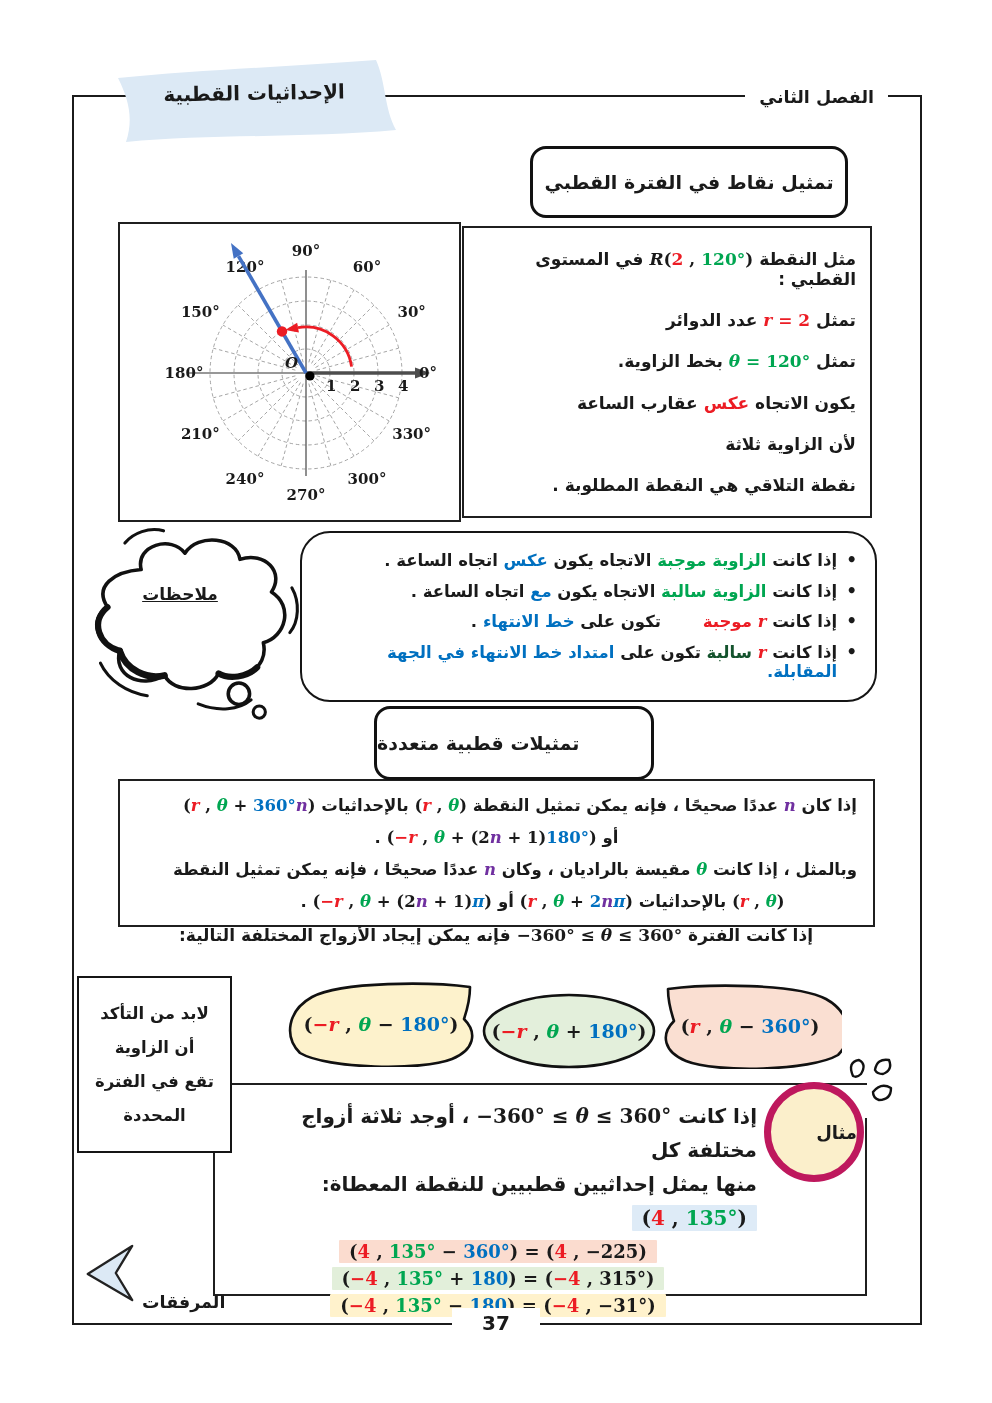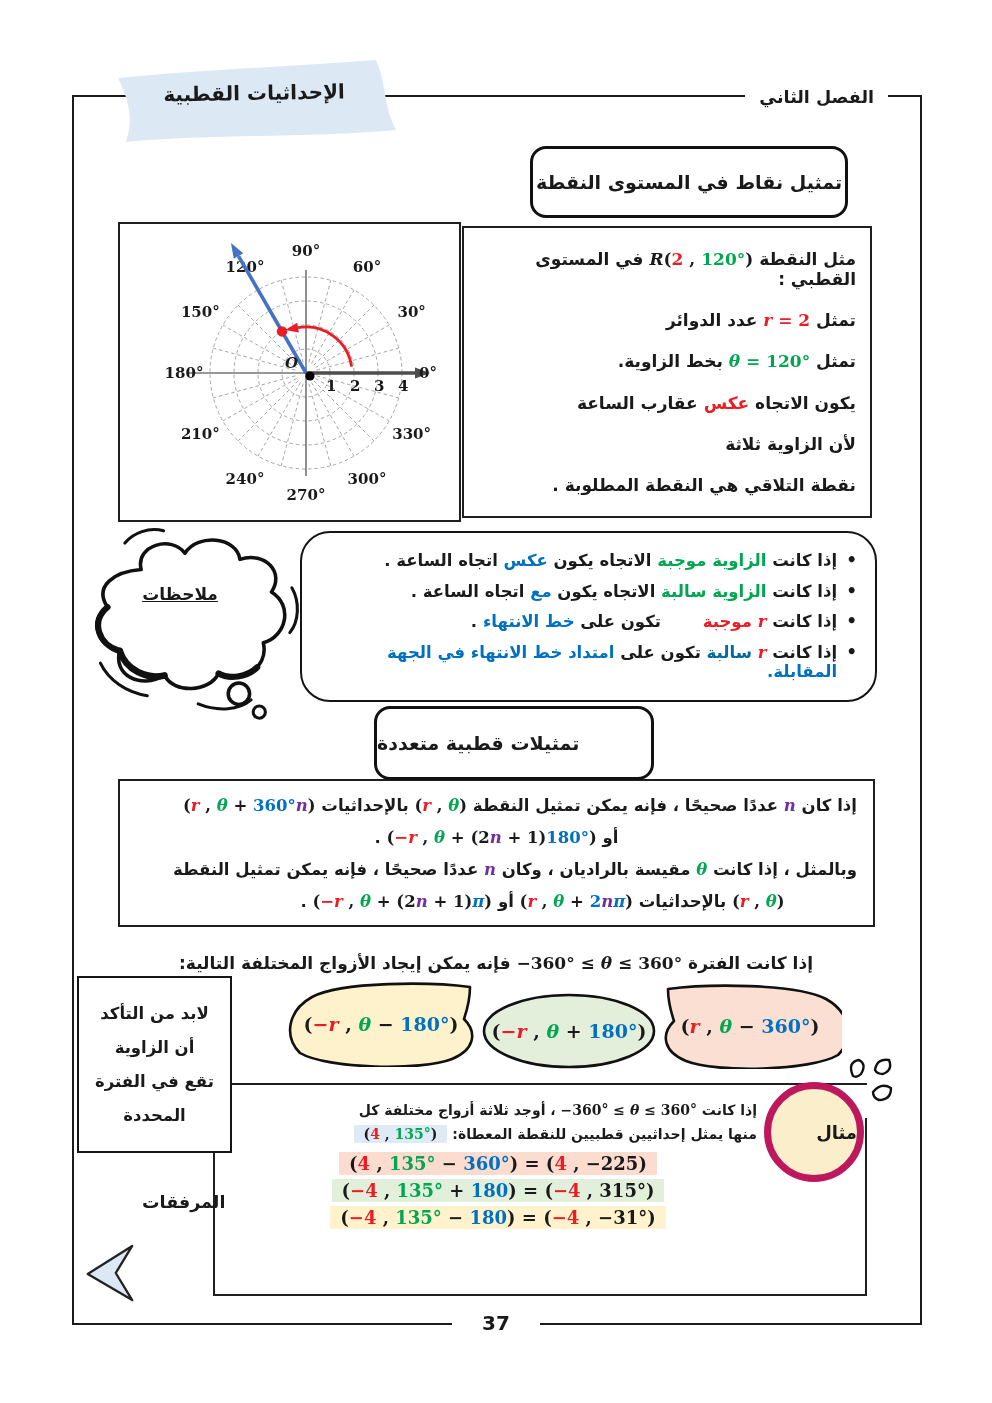--- a/index.html
+++ b/index.html
@@ -36,45 +36,45 @@
              justify-content:space-around;font-size:16.5px;}
   .bullet-row{display:flex;align-items:baseline;gap:9px;}
   .bdot{font-size:17px;}
   
   .formula-box{left:118px;top:779px;width:757px;height:148px;border:2px solid #1f1f1f;z-index:2;
                padding:8px 16px;box-sizing:border-box;display:flex;flex-direction:column;justify-content:space-around;
                font-size:16.5px;}
   .fline-r{text-align:right;}
   .fline-c{text-align:center;}
   .shift-r{transform:translateX(46px);}
-  .interval{left:110px;top:953px;width:772px;text-align:center;font-size:17px;z-index:2;}
+  .interval{left:110px;top:925px;width:772px;text-align:center;font-size:17px;z-index:2;}
   
   .bubble{z-index:2;}
   .bubble svg{position:absolute;inset:0;width:100%;height:100%;}
   .bubble .btxt{position:absolute;inset:0;display:flex;align-items:center;justify-content:center;font-size:19px;}
   .b1{left:282px;top:981px;width:198px;height:86px;}
   .b2{left:481px;top:992px;width:176px;height:78px;}
   .b3{left:658px;top:983px;width:184px;height:86px;}
   
   .sidebar{left:77px;top:976px;width:155px;height:177px;border:2.5px solid #151515;background:#fff;z-index:6;
            display:flex;flex-direction:column;justify-content:center;gap:15px;text-align:center;font-size:16.5px;
            box-sizing:border-box;padding:8px 4px;}
   
   .example-box{left:213px;top:1083px;width:654px;height:213px;border:2px solid #1f1f1f;border-right:none;
                z-index:1;box-sizing:border-box;padding:14px 110px 8px 24px;}
   .example-right-line{left:865px;top:1118px;width:0;height:178px;border-left:2px solid #1f1f1f;z-index:1;}
-  .ex-line{font-size:14px;line-height:1.7;}
+  .ex-line{font-size:20px;line-height:1.7;}
   .ex-formulas{text-align:center;margin-top:0;}
   .ex-formula{font-size:18px;margin-top:6px;}
   .example-circle{left:764px;top:1082px;width:100px;height:100px;border:7px solid #be185d;border-radius:50%;
                   display:flex;align-items:center;justify-content:flex-start;font-size:18px;z-index:7;box-sizing:border-box;}
   .droplets{left:845px;top:1056px;width:52px;height:58px;z-index:7;}
   
   .chevron-svg{left:80px;top:1242px;width:58px;height:62px;z-index:5;}
-  .attach-label{left:142px;top:1192px;font-size:17.5px;z-index:5;}
+  .attach-label{left:142px;top:1292px;font-size:17.5px;z-index:5;}
   .pagenum{left:452px;top:1308px;width:88px;text-align:center;background:#fff;font-size:20px;z-index:5;
            height:30px;line-height:30px;}
   
   .mrun{direction:ltr;unicode-bidi:isolate;font-family:"DejaVu Serif",serif;font-weight:700;white-space:nowrap;}
   .mi{font-style:italic;}
   .hl{padding:1px 10px;border-radius:1px;}
 </style>
 </head>
 <body>
 
@@ -83,21 +83,21 @@
   <div class="abs frame"></div>
 
   <div class="abs chapter" dir="rtl">الفصل الثاني</div>
 
   <svg class="abs banner-svg" viewBox="0 0 296 94">
     <path d="M 8,24 C 90,16 190,12 266,6 C 276,28 274,54 286,76 C 200,84 100,80 16,88 C 24,64 18,44 8,24 Z" fill="#dce9f5"></path>
   </svg>
   <div class="abs banner-text" dir="rtl">الإحداثيات القطبية</div>
 
   <div class="abs titlebox t1" dir="rtl">
-    <span>تمثيل نقاط في المستوى النقطة</span>
+    <span>تمثيل نقاط في الفترة القطبي</span>
   </div>
 
   <div class="abs graph-box">
     <svg viewBox="0 0 339 296">
         <circle cx="186" cy="149" r="24" fill="none" stroke="#9b9b9b" stroke-width="0.9" stroke-dasharray="3.5 2.8"></circle>
         <circle cx="186" cy="149" r="48" fill="none" stroke="#9b9b9b" stroke-width="0.9" stroke-dasharray="3.5 2.8"></circle>
         <circle cx="186" cy="149" r="72" fill="none" stroke="#9b9b9b" stroke-width="0.9" stroke-dasharray="3.5 2.8"></circle>
         <circle cx="186" cy="149" r="96" fill="none" stroke="#9b9b9b" stroke-width="0.9" stroke-dasharray="3.5 2.8"></circle>
         <line x1="196.62518408917975" y1="146.15299050387227" x2="278.72887932375056" y2="124.15337167015801" stroke="#9b9b9b" stroke-width="0.9" stroke-dasharray="3.5 2.8"></line>
         <line x1="195.52627944162882" y1="143.5" x2="269.1384387633061" y2="101" stroke="#9b9b9b" stroke-width="0.9" stroke-dasharray="3.5 2.8"></line>
@@ -185,21 +185,21 @@
     <div class="bullet-row">
         <span class="bdot">•</span>
         <span><span>إذا كانت </span><span style="color: rgb(0, 166, 81);">الزاوية سالبة</span><span> الاتجاه يكون </span><span style="color: rgb(0, 112, 192);">مع</span><span> اتجاه الساعة .</span></span>
       </div>
     <div class="bullet-row">
         <span class="bdot">•</span>
         <span><span>إذا كانت </span><span class="mrun" dir="ltr"><span class="mi" style="color: rgb(236, 28, 36);">r</span></span><span style="color: rgb(236, 28, 36); margin-left: 36px;"> موجبة</span><span> تكون على </span><span style="color: rgb(0, 112, 192);">خط الانتهاء</span><span> .</span></span>
       </div>
     <div class="bullet-row">
         <span class="bdot">•</span>
-        <span><span>إذا كانت </span><span class="mrun" dir="ltr"><span class="mi" style="color: rgb(236, 28, 36);">r</span></span><span style="color: #0369a1; margin-top: 28px;"> سالبة</span><span> تكون على </span><span style="color: rgb(0, 112, 192);">امتداد خط الانتهاء في الجهة المقابلة.</span></span>
+        <span><span>إذا كانت </span><span class="mrun" dir="ltr"><span class="mi" style="color: rgb(236, 28, 36);">r</span></span><span style="color: #14532d; margin-top: 28px;"> سالبة</span><span> تكون على </span><span style="color: rgb(0, 112, 192);">امتداد خط الانتهاء في الجهة المقابلة.</span></span>
       </div>
   </div>
 
   <div class="abs titlebox t2" dir="rtl">
     <span>تمثيلات قطبية متعددة</span>
   </div>
 
   <div class="abs formula-box" dir="rtl">
     <div class="fline-r"><span>إذا كان </span><span class="mrun" dir="ltr"><span class="mi" style="color: rgb(112, 48, 160);">n</span></span><span> عددًا صحيحًا ، فإنه يمكن تمثيل النقطة </span><span class="mrun" dir="ltr"><span>(</span><span class="mi" style="color: rgb(236, 28, 36);">r</span><span> , </span><span class="mi" style="color: rgb(0, 166, 81);">θ</span><span>)</span></span><span> بالإحداثيات </span><span class="mrun" dir="ltr"><span>(</span><span class="mi" style="color: rgb(236, 28, 36);">r</span><span> , </span><span class="mi" style="color: rgb(0, 166, 81);">θ</span><span> + </span><span style="color: rgb(0, 112, 192);">360°</span><span class="mi" style="color: rgb(112, 48, 160);">n</span><span>)</span></span></div>
     <div class="fline-c"><span>أو </span><span class="mrun" dir="ltr"><span>(</span><span class="mi" style="color: rgb(236, 28, 36);">−r</span><span> , </span><span class="mi" style="color: rgb(0, 166, 81);">θ</span><span> + (2</span><span class="mi" style="color: rgb(112, 48, 160);">n</span><span> + 1)</span><span style="color: rgb(0, 112, 192);">180°</span><span>)</span></span><span> .</span></div>

